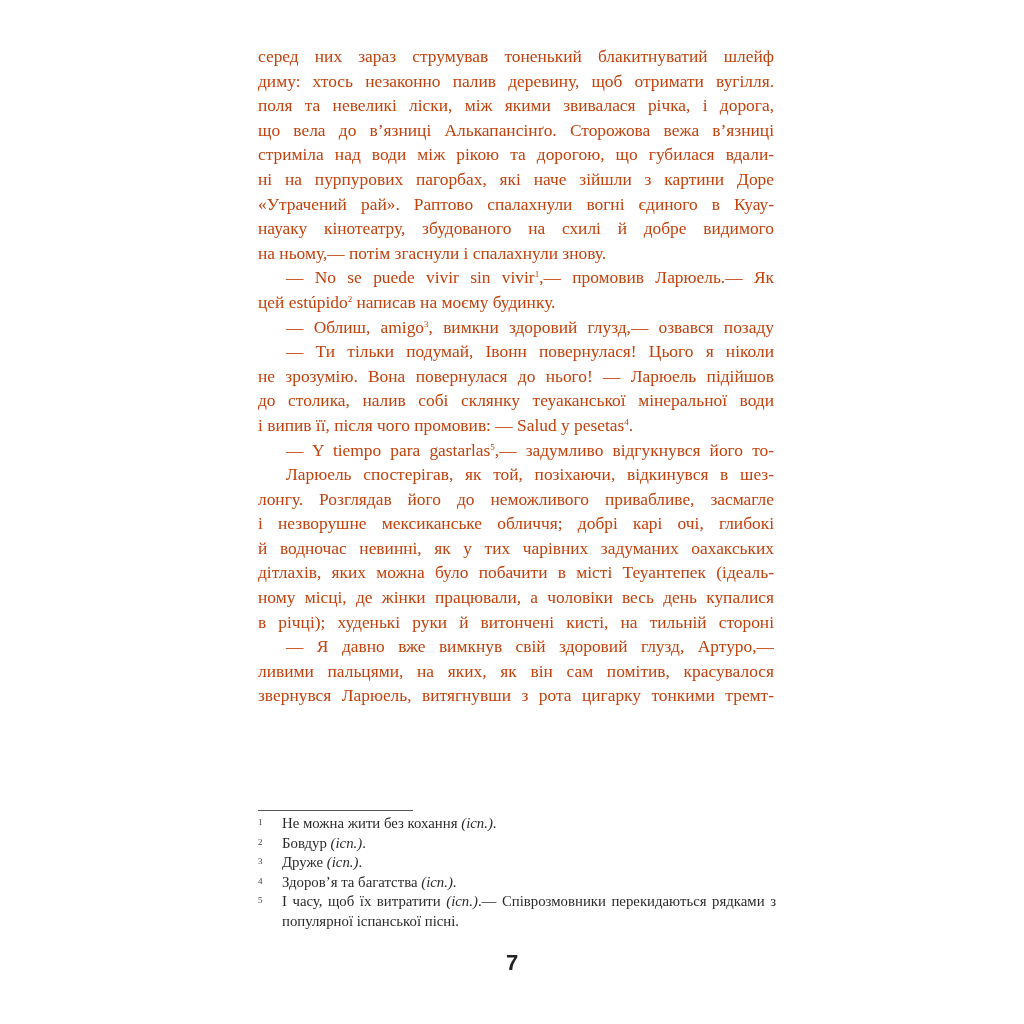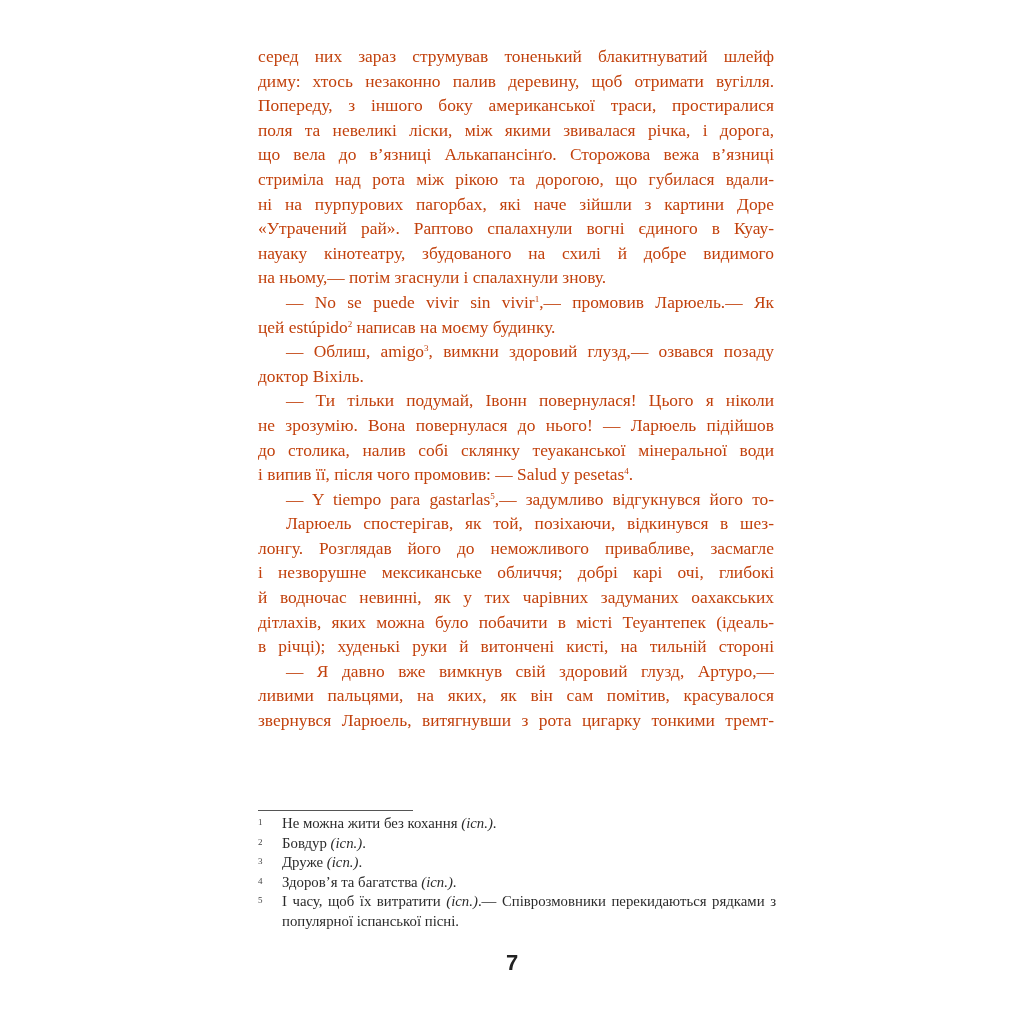--- a/index.html
+++ b/index.html
@@ -30,57 +30,56 @@
     font-size:22px; color:#222;
   }
 </style>
 </head>
 <body>
 
 <div class="page">
   <p class="para">
     <span class="line">серед них зараз струмував тоненький блакитнуватий шлейф</span>
     <span class="line">диму: хтось незаконно палив деревину, щоб отримати вугілля.</span>
-    <span class="line">Попереду, з іншого боку американської траси, простиралися</span>
     <span class="line">поля та невеликі ліски, між якими звивалася річка, і дорога,</span>
     <span class="line">що вела до вʼязниці Алькапансінґо. Сторожова вежа вʼязниці</span>
-    <span class="line">стриміла над рота між рікою та дорогою, що губилася вдали-</span>
+    <span class="line">стриміла над води між рікою та дорогою, що губилася вдали-</span>
     <span class="line">ні на пурпурових пагорбах, які наче зійшли з картини Доре</span>
     <span class="line">«Утрачений рай». Раптово спалахнули вогні єдиного в Куау-</span>
     <span class="line">науаку кінотеатру, збудованого на схилі й добре видимого</span>
     <span class="line last">на ньому,— потім згаснули і спалахнули знову.</span>
   </p>
 
   <p class="para indent">
     <span class="line" style="text-indent:28px"><span>— No se puede vivir sin vivir</span><sup>1</sup><span>,— промовив Ларюель.— Як</span></span>
     <span class="line last" style="text-indent:0"><span>цей estúpido</span><sup>2</sup><span> написав на моєму будинку.</span></span>
   </p>
 
   <p class="para">
     <span class="line" style="text-indent:28px"><span>— Облиш, amigo</span><sup>3</sup><span>, вимкни здоровий глузд,— озвався позаду</span></span>
-    <span class="line last">доктор Віхіль.</span>
   </p>
 
   <p class="para">
     <span class="line" style="text-indent:28px">— Ти тільки подумай, Івонн повернулася! Цього я ніколи</span>
     <span class="line">не зрозумію. Вона повернулася до нього! — Ларюель підійшов</span>
     <span class="line">до столика, налив собі склянку теуаканської мінеральної води</span>
     <span class="line last"><span>і випив її, після чого промовив: — Salud y pesetas</span><sup>4</sup><span>.</span></span>
   </p>
 
   <p class="para">
     <span class="line" style="text-indent:28px"><span>— Y tiempo para gastarlas</span><sup>5</sup><span>,— задумливо відгукнувся його то-</span></span>
   </p>
 
   <p class="para">
     <span class="line" style="text-indent:28px">Ларюель спостерігав, як той, позіхаючи, відкинувся в шез-</span>
     <span class="line">лонгу. Розглядав його до неможливого привабливе, засмагле</span>
     <span class="line">і незворушне мексиканське обличчя; добрі карі очі, глибокі</span>
     <span class="line">й водночас невинні, як у тих чарівних задуманих оахакських</span>
     <span class="line">дітлахів, яких можна було побачити в місті Теуантепек (ідеаль-</span>
+    <span class="line">ному місці, де жінки працювали, а чоловіки весь день купалися</span>
     <span class="line">в річці); худенькі руки й витончені кисті, на тильній стороні</span>
   </p>
 
   <p class="para">
     <span class="line" style="text-indent:28px">— Я давно вже вимкнув свій здоровий глузд, Артуро,—</span>
     <span class="line">ливими пальцями, на яких, як він сам помітив, красувалося</span>
     <span class="line">звернувся Ларюель, витягнувши з рота цигарку тонкими тремт-</span>
   </p>
 </div>
 

